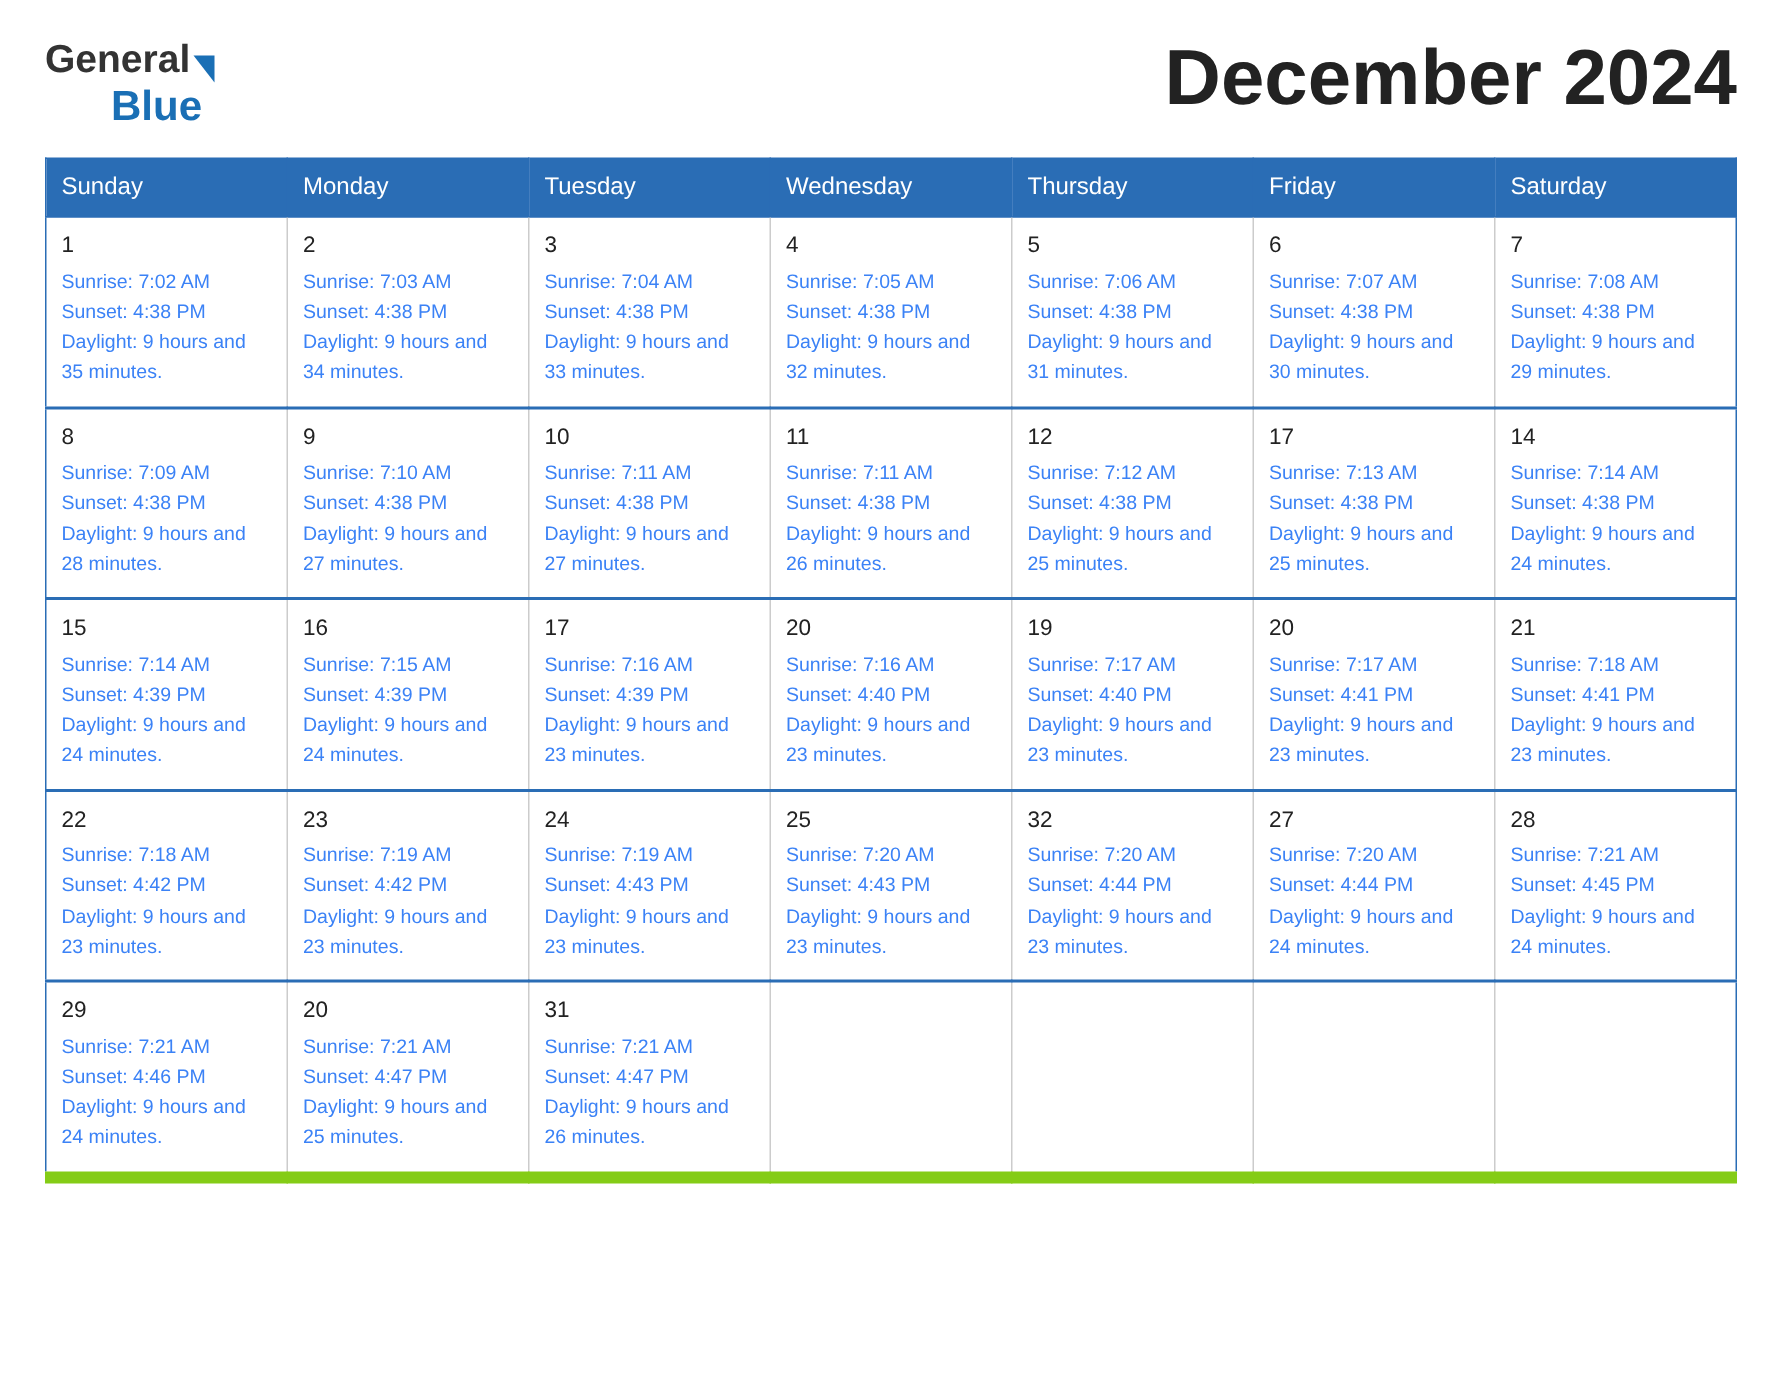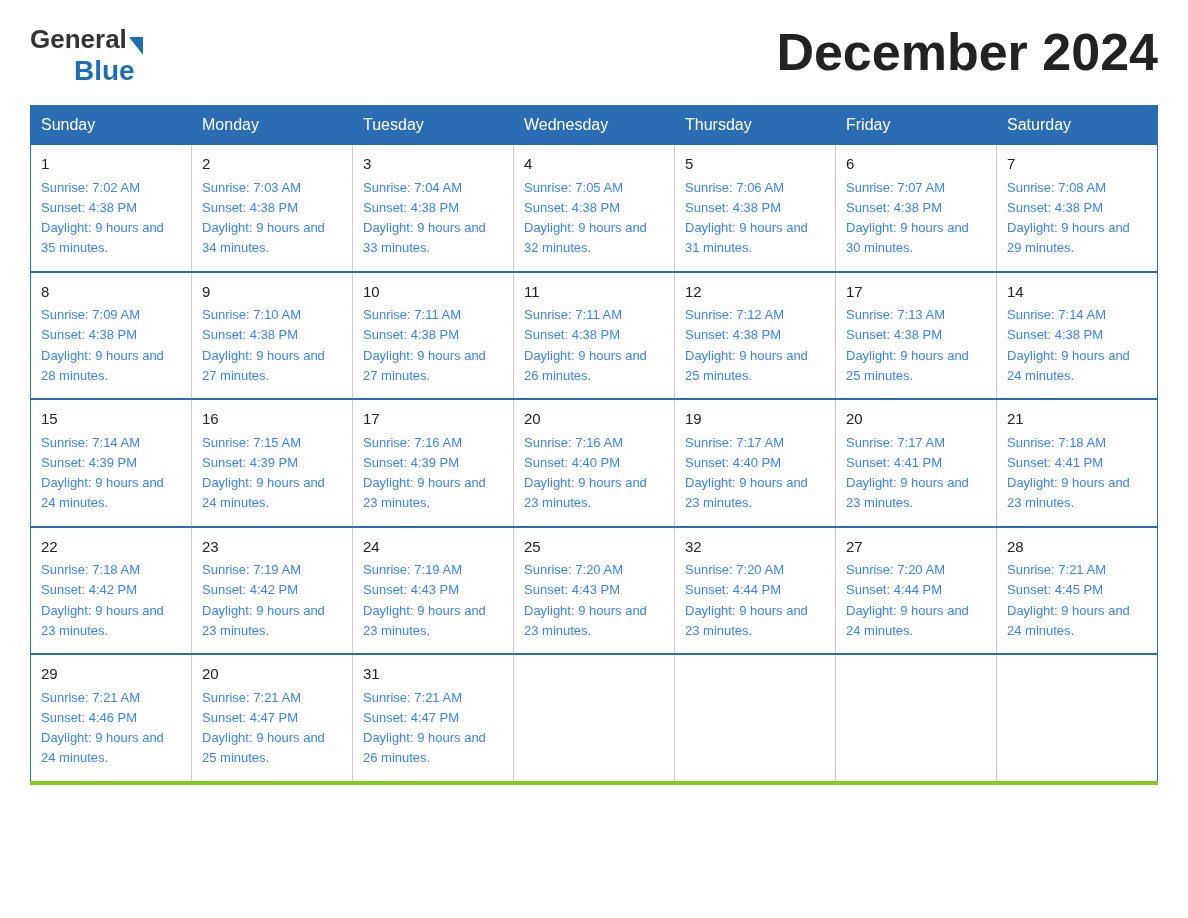--- a/index.html
+++ b/index.html
@@ -103,21 +103,21 @@
     }
     .day-info {
       font-size: 13px;
       color: #3b82f6;
       line-height: 1.55;
     }
     .empty-cell {
       background: #fff;
     }
     tbody tr:last-child {
-      border-bottom: 4px solid #84cc16;
+      border-bottom: 8px solid #84cc16;
     }
   </style>
 </head>
 <body>
 
 <div class="header-area">
   <div class="logo-area">
     <div class="logo-text">
       <span class="logo-general">General</span>
       <span class="logo-arrow"></span>

